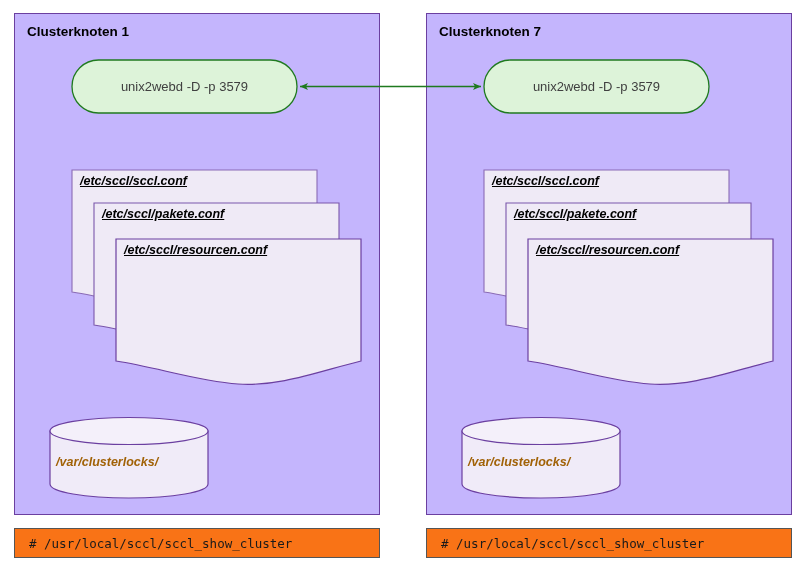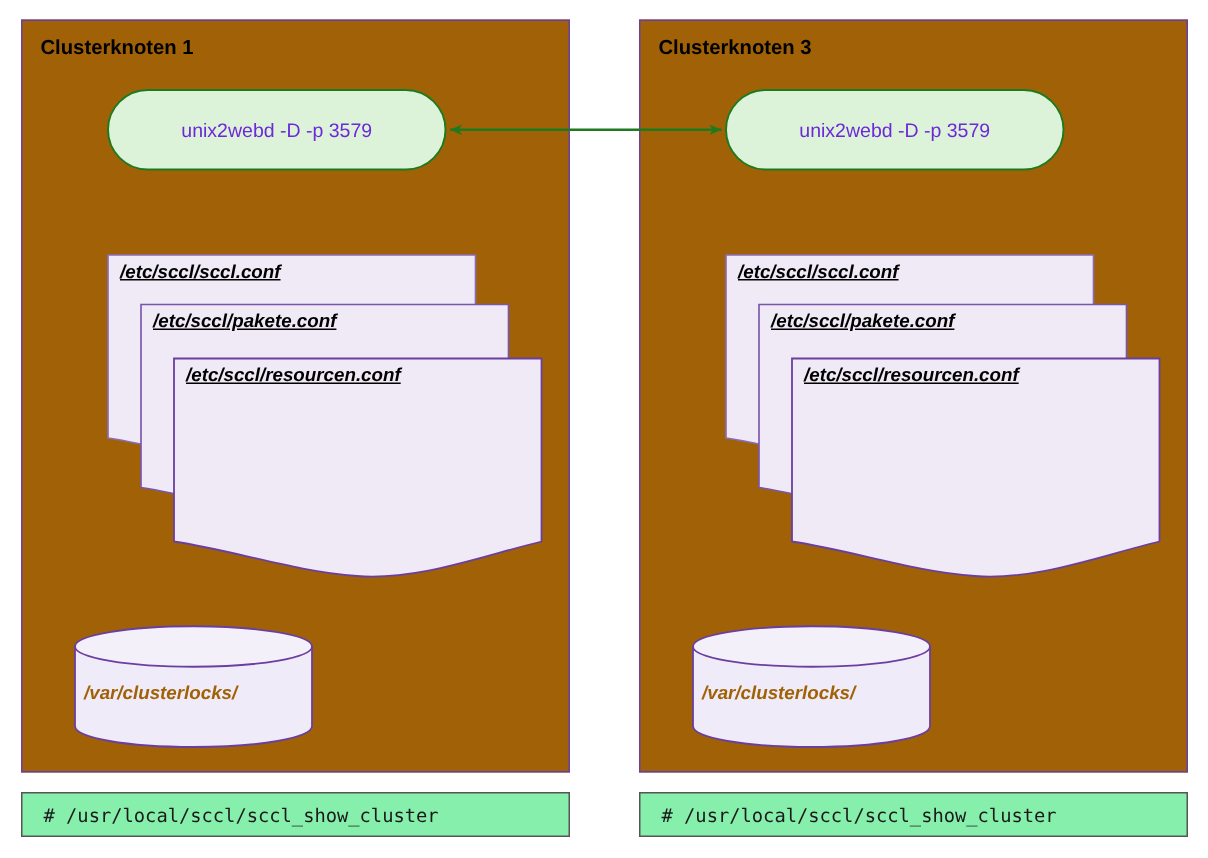--- a/index.html
+++ b/index.html
@@ -18,21 +18,21 @@
   #canvas {
     position: absolute;
     left: 0; top: 0;
     width: 805px;
     height: 572px;
   }
   .node-panel {
     position: absolute;
     box-sizing: border-box;
     border: 1.5px solid #6b3fa0;
-    background: #a16207;
+    background: #c4b5fd;
   }
   .panel-title {
     position: absolute;
     left: 12px;
     top: 10px;
     font-size: 13.5px;
     font-weight: bold;
     color: #000000;
     font-family: "Liberation Sans", sans-serif;
     white-space: nowrap;
@@ -41,21 +41,21 @@
     position: absolute;
     left: 0; top: 0;
     width: 805px;
     height: 572px;
     pointer-events: none;
     overflow: visible;
   }
   .proc-label {
     position: absolute;
     font-size: 13px;
-    color: #6d28d9;
+    color: #404040;
     font-family: "Liberation Sans", sans-serif;
     white-space: nowrap;
     text-align: center;
   }
   .doc-label {
     position: absolute;
     font-size: 12.5px;
     font-weight: bold;
     font-style: italic;
     color: #000000;
@@ -68,21 +68,21 @@
     font-size: 12.5px;
     font-weight: bold;
     font-style: italic;
     color: #a16207;
     font-family: "Liberation Sans", sans-serif;
     white-space: nowrap;
   }
   .cmd-bar {
     position: absolute;
     box-sizing: border-box;
-    background: #86efac;
+    background: #f97316;
     border: 1.5px solid #555555;
     display: flex;
     align-items: center;
   }
   .cmd-text {
     font-family: "DejaVu Sans Mono", monospace;
     font-size: 12.5px;
     color: #1a1a1a;
     padding-left: 14px;
     white-space: pre;
@@ -91,21 +91,21 @@
 </head>
 <body>
 
 <div id="canvas">
 
   <div class="node-panel" style="left:14px; top:13px; width:366px; height:502px;">
     <div class="panel-title">Clusterknoten 1</div>
   </div>
 
   <div class="node-panel" style="left:426px; top:13px; width:366px; height:502px;">
-    <div class="panel-title">Clusterknoten 3</div>
+    <div class="panel-title">Clusterknoten 7</div>
   </div>
 
   <svg class="svg-layer" viewBox="0 0 805 572" xmlns="http://www.w3.org/2000/svg">
     <defs>
       <marker id="arrR" markerWidth="9" markerHeight="9" refX="8" refY="4.5" orient="auto" markerUnits="userSpaceOnUse">
         <path d="M0,1 L8,4.5 L0,8 L2,4.5 Z" fill="#1f7a1f"></path>
       </marker>
       <marker id="arrL" markerWidth="9" markerHeight="9" refX="1" refY="4.5" orient="auto" markerUnits="userSpaceOnUse">
         <path d="M9,1 L1,4.5 L9,8 L7,4.5 Z" fill="#1f7a1f"></path>
       </marker>

